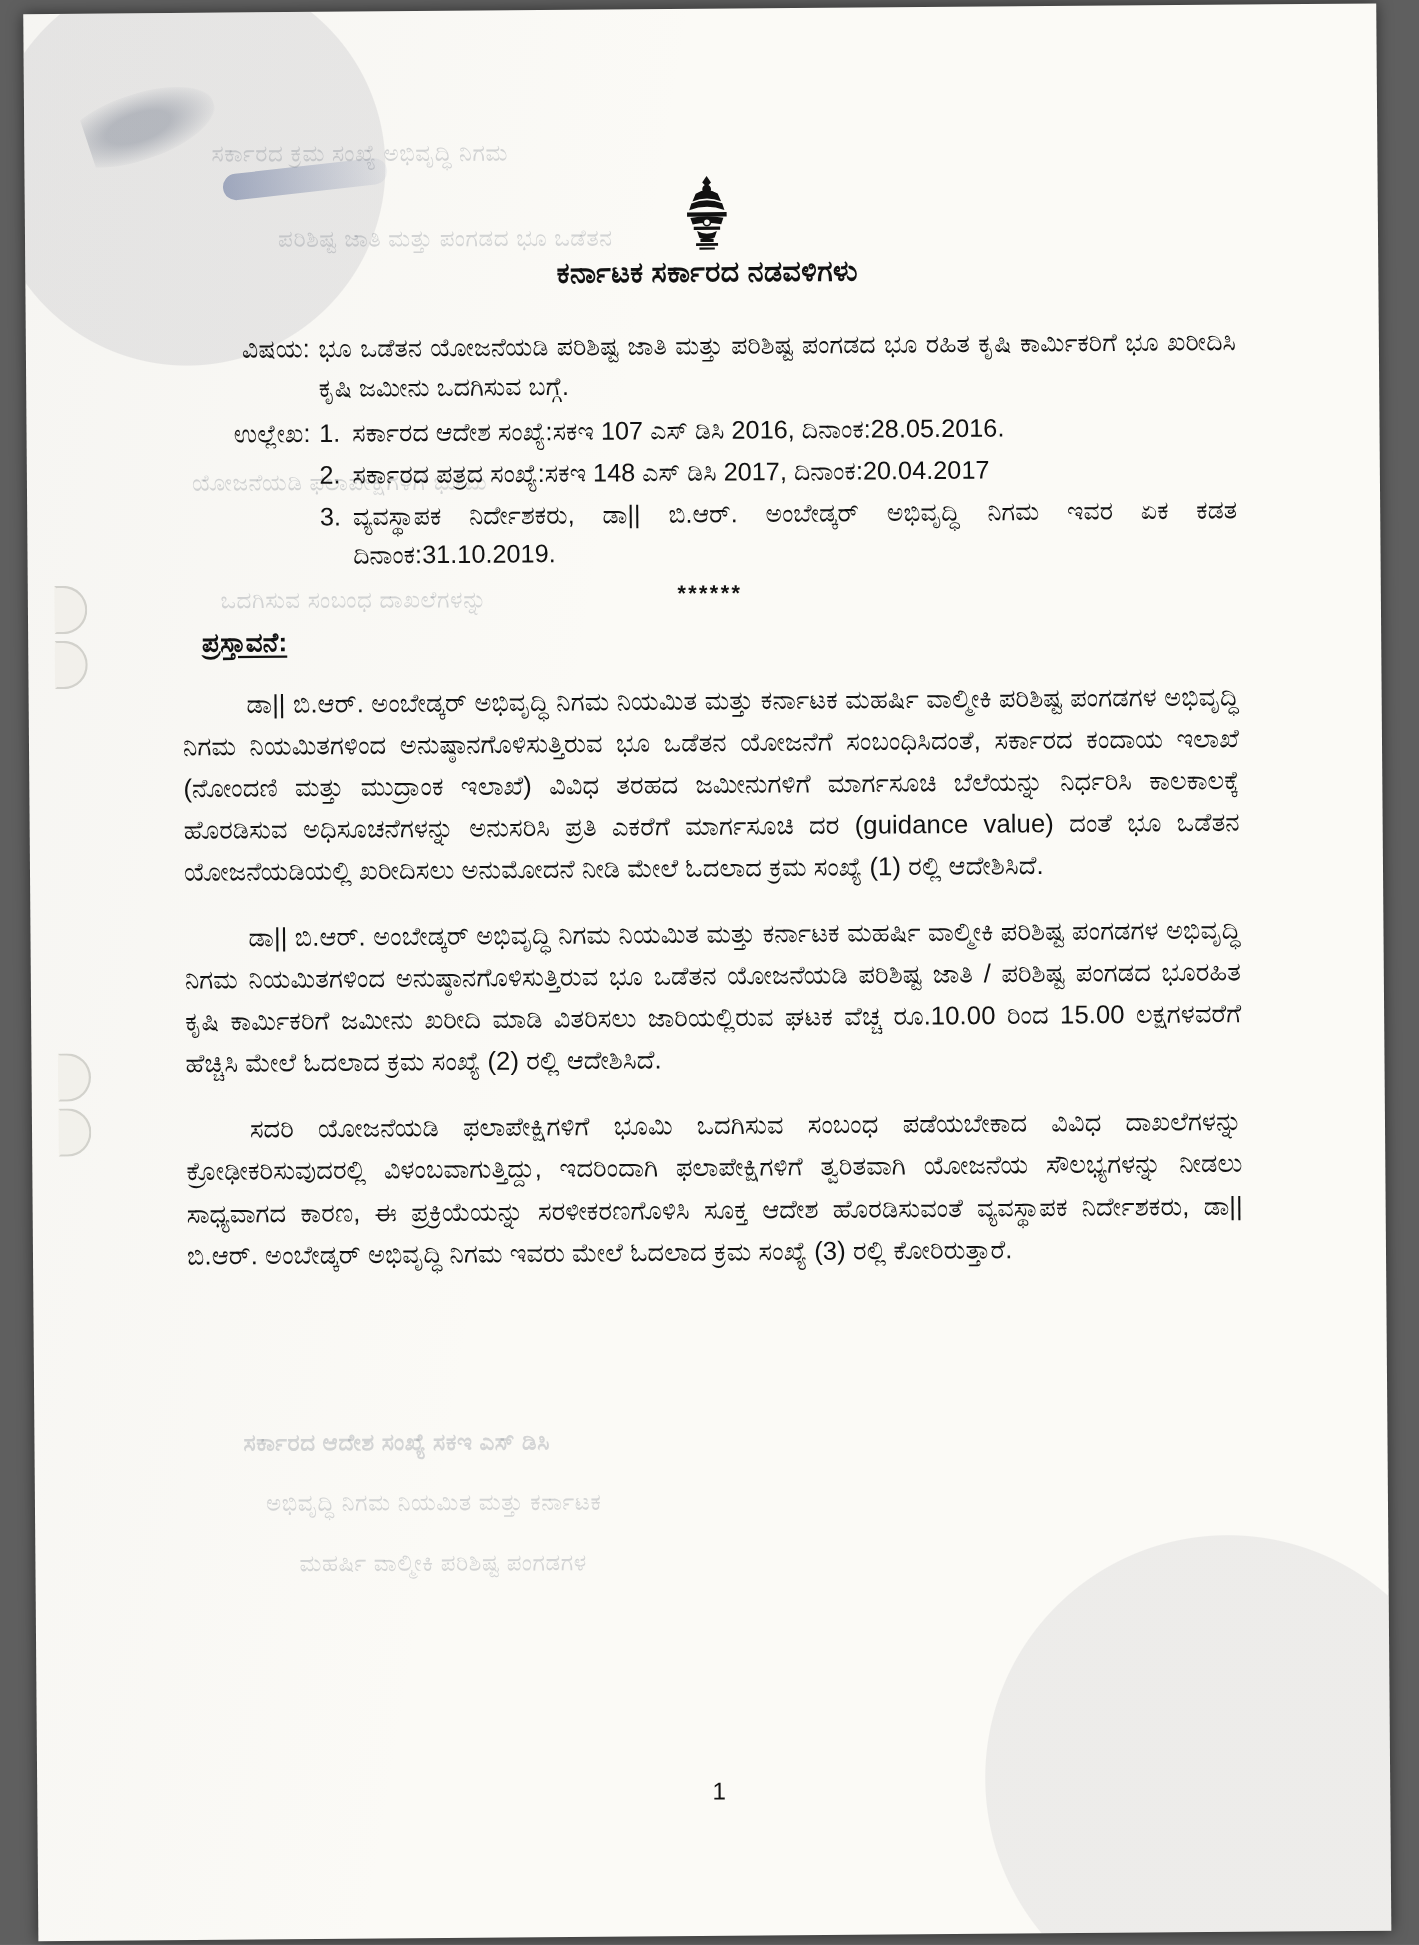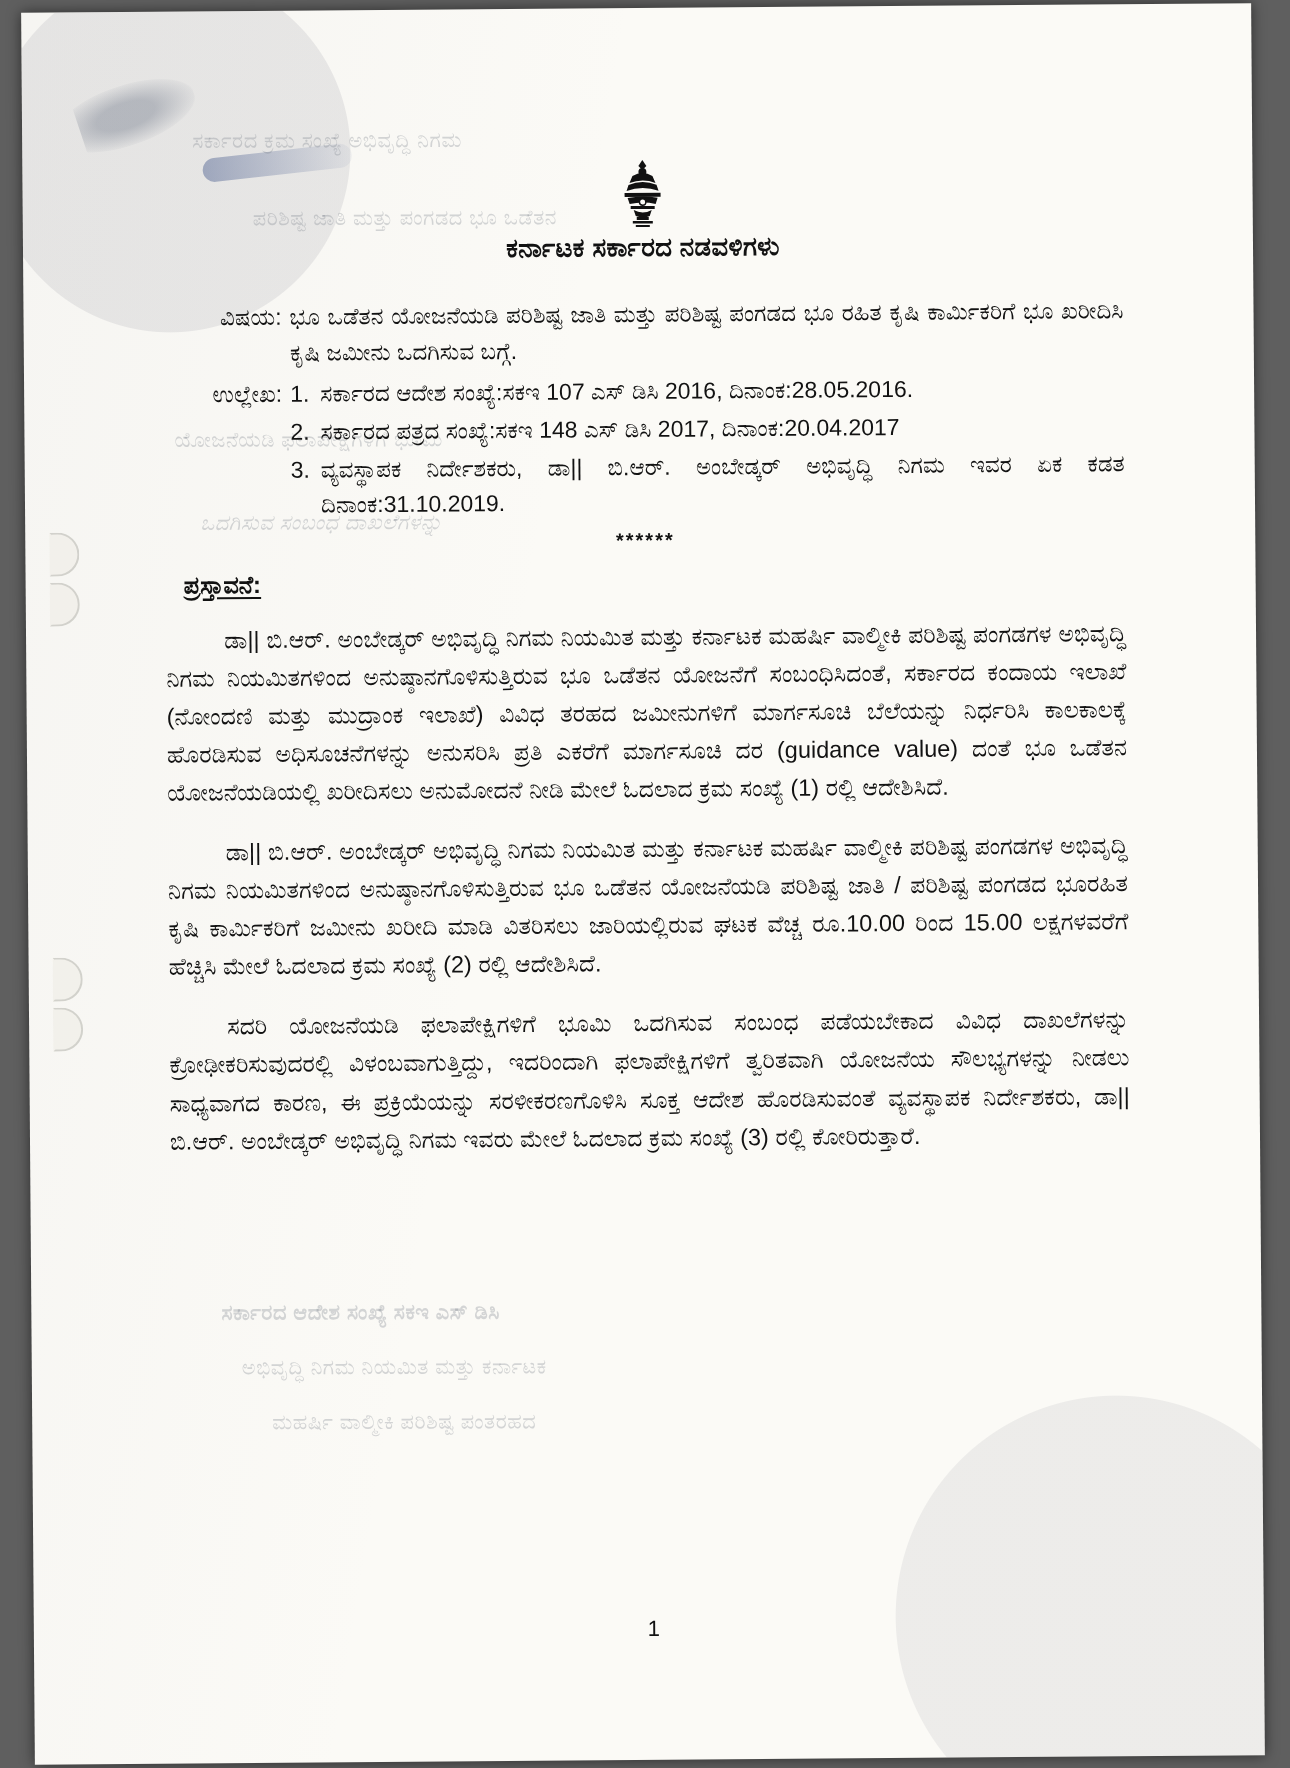--- a/index.html
+++ b/index.html
@@ -169,21 +169,21 @@
     color: rgba(120,125,135,0.30);
     font-size: 21px;
     letter-spacing: 0.5px;
     white-space: nowrap;
     pointer-events: none;
     transform: rotate(0.25deg);
   }
   .ghost.g1 { left: 170px; top: 118px; }
   .ghost.g2 { left: 230px; top: 196px; }
   .ghost.g3 { left: 150px; top: 417px; }
-  .ghost.g4 { left: 175px; top: 500px; font-style: italic; }
+  .ghost.g4 { left: 175px; top: 524px; }
   .ghost.g5 { left: 190px; top: 1290px; font-weight: bold; }
   .ghost.g6 { left: 210px; top: 1345px; }
   .ghost.g7 { left: 240px; top: 1400px; }
 
   .smudge {
     position: absolute;
     left: 55px;
     top: 70px;
     width: 120px;
     height: 60px;
@@ -216,21 +216,21 @@
     <div class="punch p2"></div>
     <div class="punch p3"></div>
     <div class="punch p4"></div>
 
     <div class="ghost g1">ಸರ್ಕಾರದ ಕ್ರಮ ಸಂಖ್ಯೆ ಅಭಿವೃದ್ಧಿ ನಿಗಮ</div>
     <div class="ghost g2">ಪರಿಶಿಷ್ಟ ಜಾತಿ ಮತ್ತು ಪಂಗಡದ ಭೂ ಒಡೆತನ</div>
     <div class="ghost g3">ಯೋಜನೆಯಡಿ ಫಲಾಪೇಕ್ಷಿಗಳಿಗೆ ಭೂಮಿ</div>
     <div class="ghost g4">ಒದಗಿಸುವ ಸಂಬಂಧ ದಾಖಲೆಗಳನ್ನು</div>
     <div class="ghost g5">ಸರ್ಕಾರದ ಆದೇಶ ಸಂಖ್ಯೆ ಸಕಇ ಎಸ್ ಡಿಸಿ</div>
     <div class="ghost g6">ಅಭಿವೃದ್ಧಿ ನಿಗಮ ನಿಯಮಿತ ಮತ್ತು ಕರ್ನಾಟಕ</div>
-    <div class="ghost g7">ಮಹರ್ಷಿ ವಾಲ್ಮೀಕಿ ಪರಿಶಿಷ್ಟ ಪಂತರಹದ</div>
+    <div class="ghost g7">ಮಹರ್ಷಿ ವಾಲ್ಮೀಕಿ ಪರಿಶಿಷ್ಟ ಪಂಗಡಗಳ</div>
 
     <div class="content">
 
       <div class="emblem">
         <svg width="64" height="72" viewBox="0 0 64 72" aria-hidden="true">
           <g fill="#111">
 
             <path d="M32 2 l4 6 -4 4 -4-4z"></path>
             <circle cx="32" cy="14" r="4"></circle>
             <path d="M22 18 q10 -6 20 0 l3 7 q-13 -5 -26 0z"></path>

